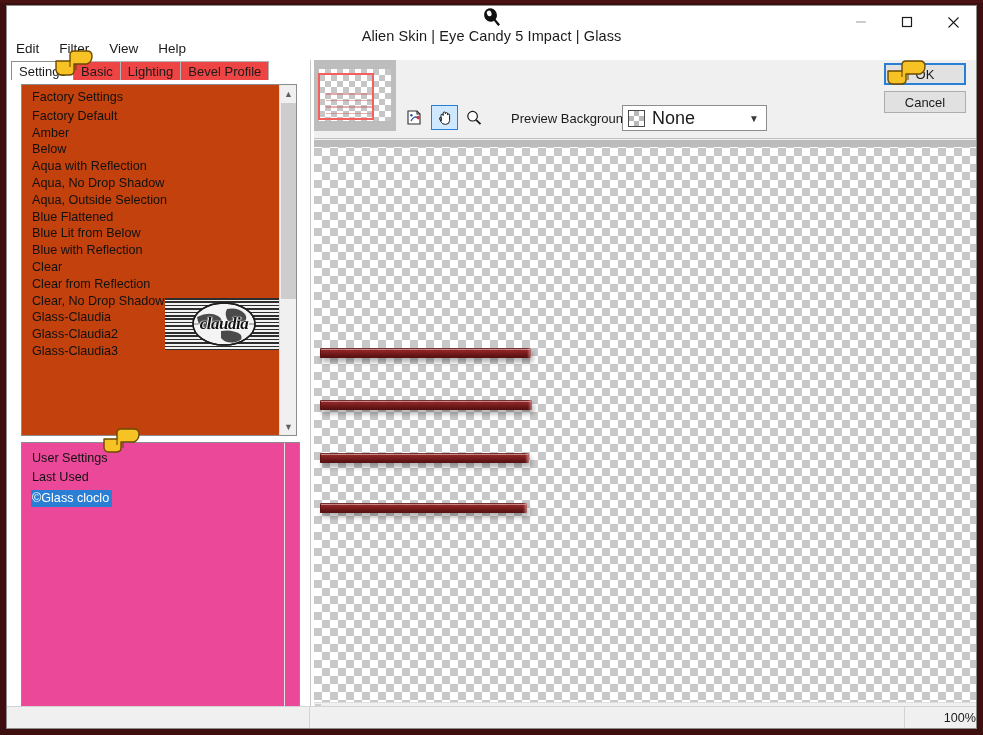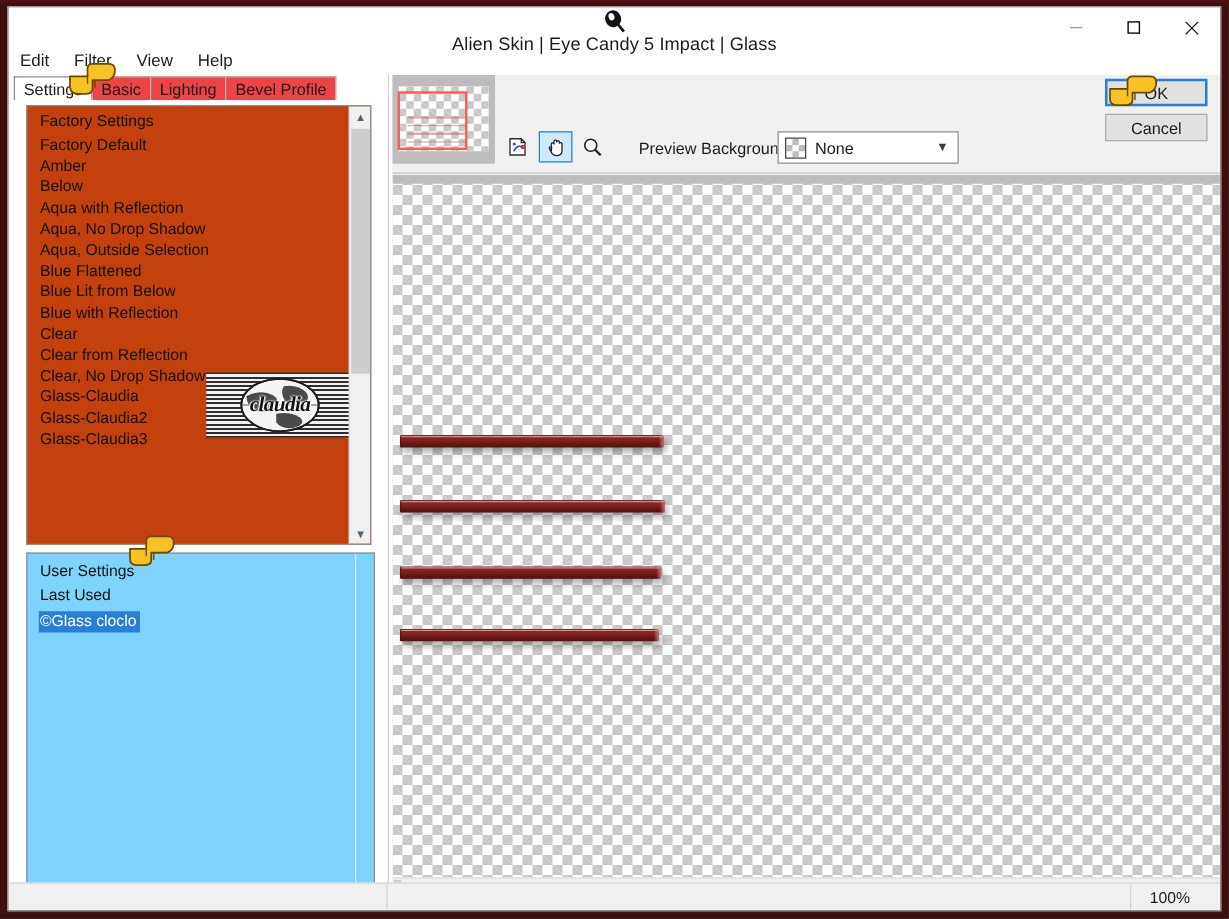--- a/index.html
+++ b/index.html
@@ -211,21 +211,21 @@
     left: 1px; width: 15px;
     background: #cdcdcd;
     cursor: default;
   }
 
   
   #user-box {
     position: absolute;
     left: 14px; top: 382px;
     width: 279px; height: 282px;
-    background: #7dd3fc;
+    background: #ec4899;
     border: 1px solid #8d8d8d;
     overflow: hidden;
   }
   #user-list { padding: 5px 0 0 9px; }
   .user-item {
     font-size: 12.6px;
     color: #111111;
     height: 17px;
     line-height: 17px;
     cursor: default;
@@ -344,21 +344,21 @@
     border: 1px solid #4a4a4a;
     background-image:
       linear-gradient(45deg, #b8b8b8 25%, transparent 25%, transparent 75%, #b8b8b8 75%),
       linear-gradient(45deg, #b8b8b8 25%, transparent 25%, transparent 75%, #b8b8b8 75%);
     background-size: 10px 10px;
     background-position: 0 0, 5px 5px;
     background-color: #ffffff;
     flex: 0 0 auto;
   }
   #pvbg-value {
-    font-size: 13px;
+    font-size: 18px;
     color: #1b1b1b;
     margin-left: 7px;
     flex: 1 1 auto;
     white-space: nowrap;
   }
   #pvbg-chevron {
     width: 24px;
     display: flex; align-items: center; justify-content: center;
     color: #3a3a3a;
     font-size: 10px;
@@ -464,21 +464,21 @@
     flex: 0 0 auto;
   }
   #status-mid { flex: 1 1 auto; height: 22px; }
   #status-zoom {
     width: 72px;
     height: 22px;
     border-left: 1px solid #d4d4d4;
     display: flex;
     align-items: center;
     justify-content: flex-end;
-    padding-right: 24px;
+    padding-right: 0;
     font-size: 12.6px;
     color: #1b1b1b;
     flex: 0 0 auto;
   }
 
   
   .hand {
     position: absolute;
     pointer-events: none;
     z-index: 60;

